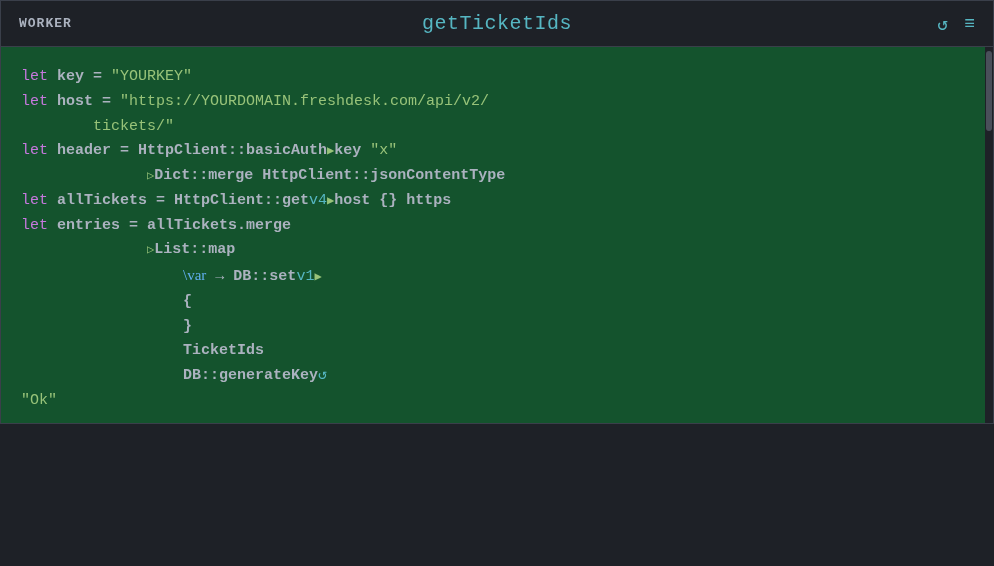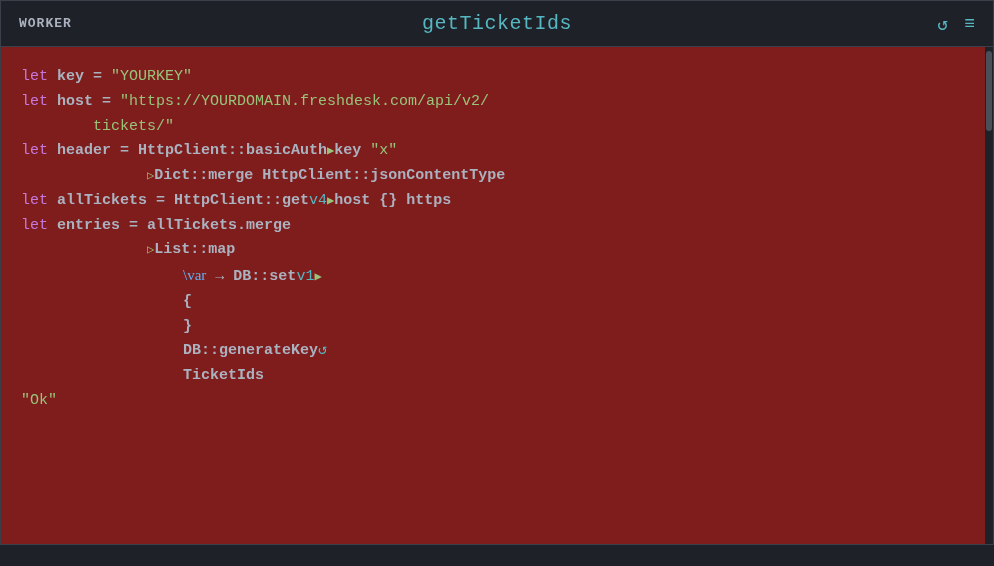--- a/index.html
+++ b/index.html
@@ -11,22 +11,22 @@
     body {
       width: 994px;
       height: 566px;
       background: #1e2127;
       font-family: 'Courier New', Courier, monospace;
       overflow: hidden;
     }
 
     .app-window {
       width: 994px;
-      height: 545px;
-      background: #7f1d1d;
+      height: 424px;
+      background: #14532d;
       border: 1px solid #3a3f4a;
       display: flex;
       flex-direction: column;
     }
 
     .header-bar {
       display: flex;
       align-items: center;
       justify-content: space-between;
       background: #1e2127;
@@ -134,23 +134,23 @@
     <div class="code-line"><span class="kw">let</span><span class="plain"> entries = allTickets.merge</span></div>
     <div class="code-line"><span class="plain">              </span><span class="tri">▷</span><span class="plain">List::map</span></div>
 
     <div class="code-line"><span class="plain">                  </span><span class="fn">\var</span><span class="plain"> → DB::set</span><span class="special">v1</span><span class="tri">▶</span></div>
 
     <div class="code-line"><span class="plain">                  {</span></div>
 
 
     <div class="code-line"><span class="plain">                  }</span></div>
 
+    <div class="code-line"><span class="plain">                  TicketIds</span></div>
+
     <div class="code-line"><span class="plain">                  DB::generateKey</span><span class="rotate-icon special">↺</span></div>
-
-    <div class="code-line"><span class="plain">                  TicketIds</span></div>
 
     <div class="code-line"><span class="str">"Ok"</span></div>
 
     <div class="scrollbar-track">
       <div class="scrollbar-thumb"></div>
     </div>
   </div>
 </div>
 
 </body></html>

